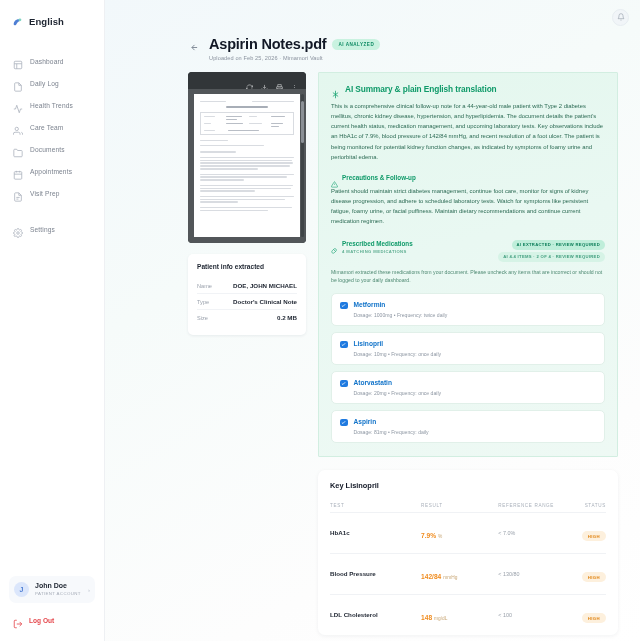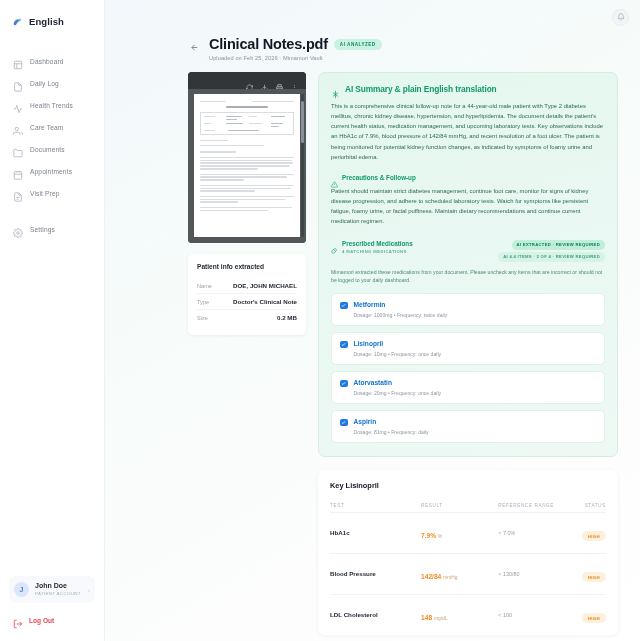--- a/index.html
+++ b/index.html
@@ -116,21 +116,21 @@
   }
   .info-title { font-size: 6.6px; font-weight: bold; color: #1d2430; margin-bottom: 8px; }
   .info-row { display: flex; justify-content: space-between; align-items: baseline; padding: 4px 0; border-bottom: .6px solid #f1f3f6; }
   .info-row:last-child { border-bottom: none; }
   .info-k { font-size: 5.6px; color: #9aa1ac; }
   .info-v { font-size: 6.2px; font-weight: bold; color: #1d2430; text-align: right; }
 
   
   .ai-panel {
     background: linear-gradient(165deg,#e4f7ee 0%, #e9f8f2 45%, #eef9f4 100%);
-    border: 1px solid #d2eee1; border-radius: 7px;
+    border: 1px solid #d2eee1; border-radius: 1px;
     padding: 11px 12px 13px 12px;
   }
   .ai-h { display: flex; align-items: center; gap: 5px; margin-bottom: 7px; }
   .ai-h .hico { width: 9px; height: 9px; color: #12a06e; flex: 0 0 9px; }
   .ai-h-title { font-size: 8.3px; font-weight: bold; color: #0f9a69; letter-spacing: -.1px; }
   .ai-body { font-size: 5.9px; line-height: 1.72; color: #2b6a53; }
   .ai-sub-h { display: flex; align-items: center; gap: 4px; margin: 12px 0 5px 0; }
   .ai-sub-h .hico { width: 7px; height: 7px; color: #12a06e; flex: 0 0 7px; }
   .ai-sub-title { font-size: 6.3px; font-weight: bold; color: #0f9a69; }
 
@@ -300,21 +300,21 @@
     </div>
 
     <div class="doc-head">
       <div class="back-btn">
         <svg viewBox="0 0 24 24" fill="none" stroke="currentColor" stroke-width="2.5">
             <path d="M19 12H5M12 19l-7-7 7-7"></path>
           </svg>
       </div>
       <div>
         <div class="title-row">
-          <span class="doc-title">Clinical Notes.pdf</span>
+          <span class="doc-title">Aspirin Notes.pdf</span>
           <span class="badge-analyzed">AI ANALYZED</span>
         </div>
         <div class="doc-sub">Uploaded on Feb 25, 2026 · Mimamori Vault</div>
       </div>
     </div>
 
     <div class="content">
 
       <div class="left-col">
         <div class="pdf-viewer">

